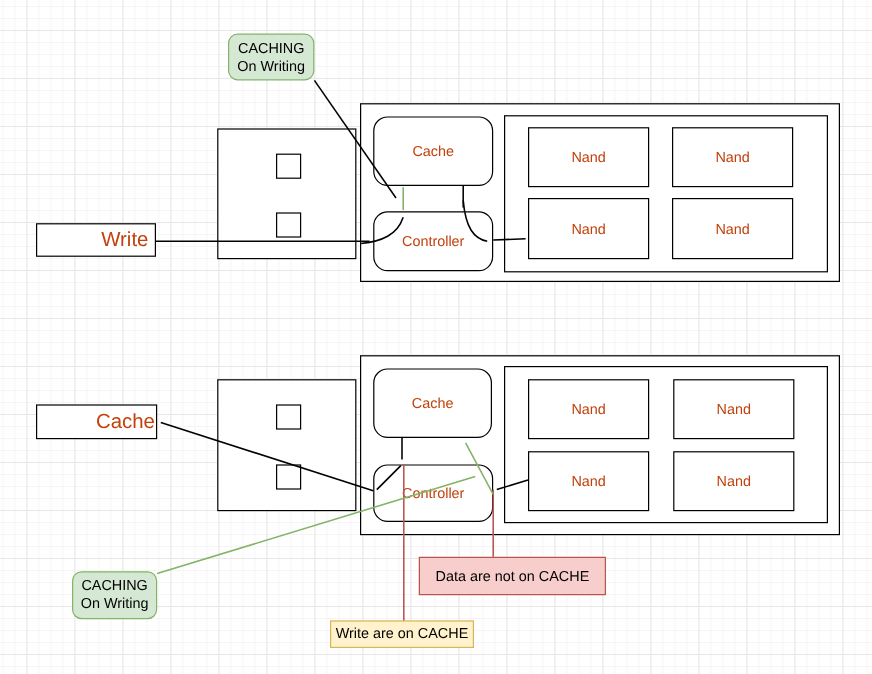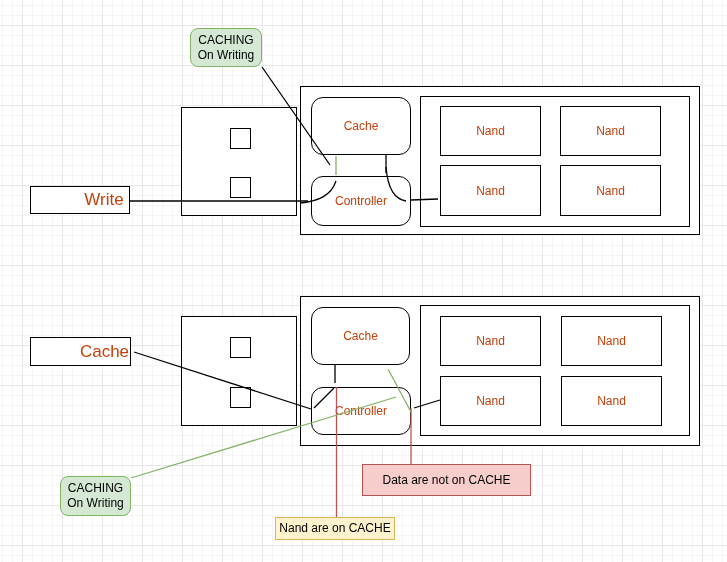--- a/index.html
+++ b/index.html
@@ -119,26 +119,26 @@
   </div>
   <div class="box" style="left:561px;top:376px;width:101px;height:50px;">
     <span>Nand</span>
   </div>
 
   <div class="ann ann-green" style="left:60px;top:476px;width:71px;height:40px;">
     <span>CACHING</span>
     <span>On Writing</span>
   </div>
 
-  <div class="ann ann-red" style="left:362px;top:464px;width:169px;height:32px;">
+  <div class="ann ann-red" style="left:349px;top:464px;width:156px;height:32px;">
     <span>Data are not on CACHE</span>
   </div>
 
   <div class="ann ann-yellow" style="left:275px;top:517px;width:120px;height:23px;">
-    <span>Nand are on CACHE</span>
+    <span>Write are on CACHE</span>
   </div>
 
   <svg id="edges" width="727" height="562" viewBox="0 0 727 562">
     <defs>
       <marker id="ah-black" markerUnits="userSpaceOnUse" markerWidth="10" markerHeight="8" refX="9.5" refY="4" orient="auto">
         <path d="M0,0 L10,4 L0,8 Z" fill="#000"></path>
       </marker>
       <marker id="ah-green" markerUnits="userSpaceOnUse" markerWidth="10" markerHeight="8" refX="9.5" refY="4" orient="auto">
         <path d="M0,0 L10,4 L0,8 Z" fill="#82b366"></path>
       </marker>

